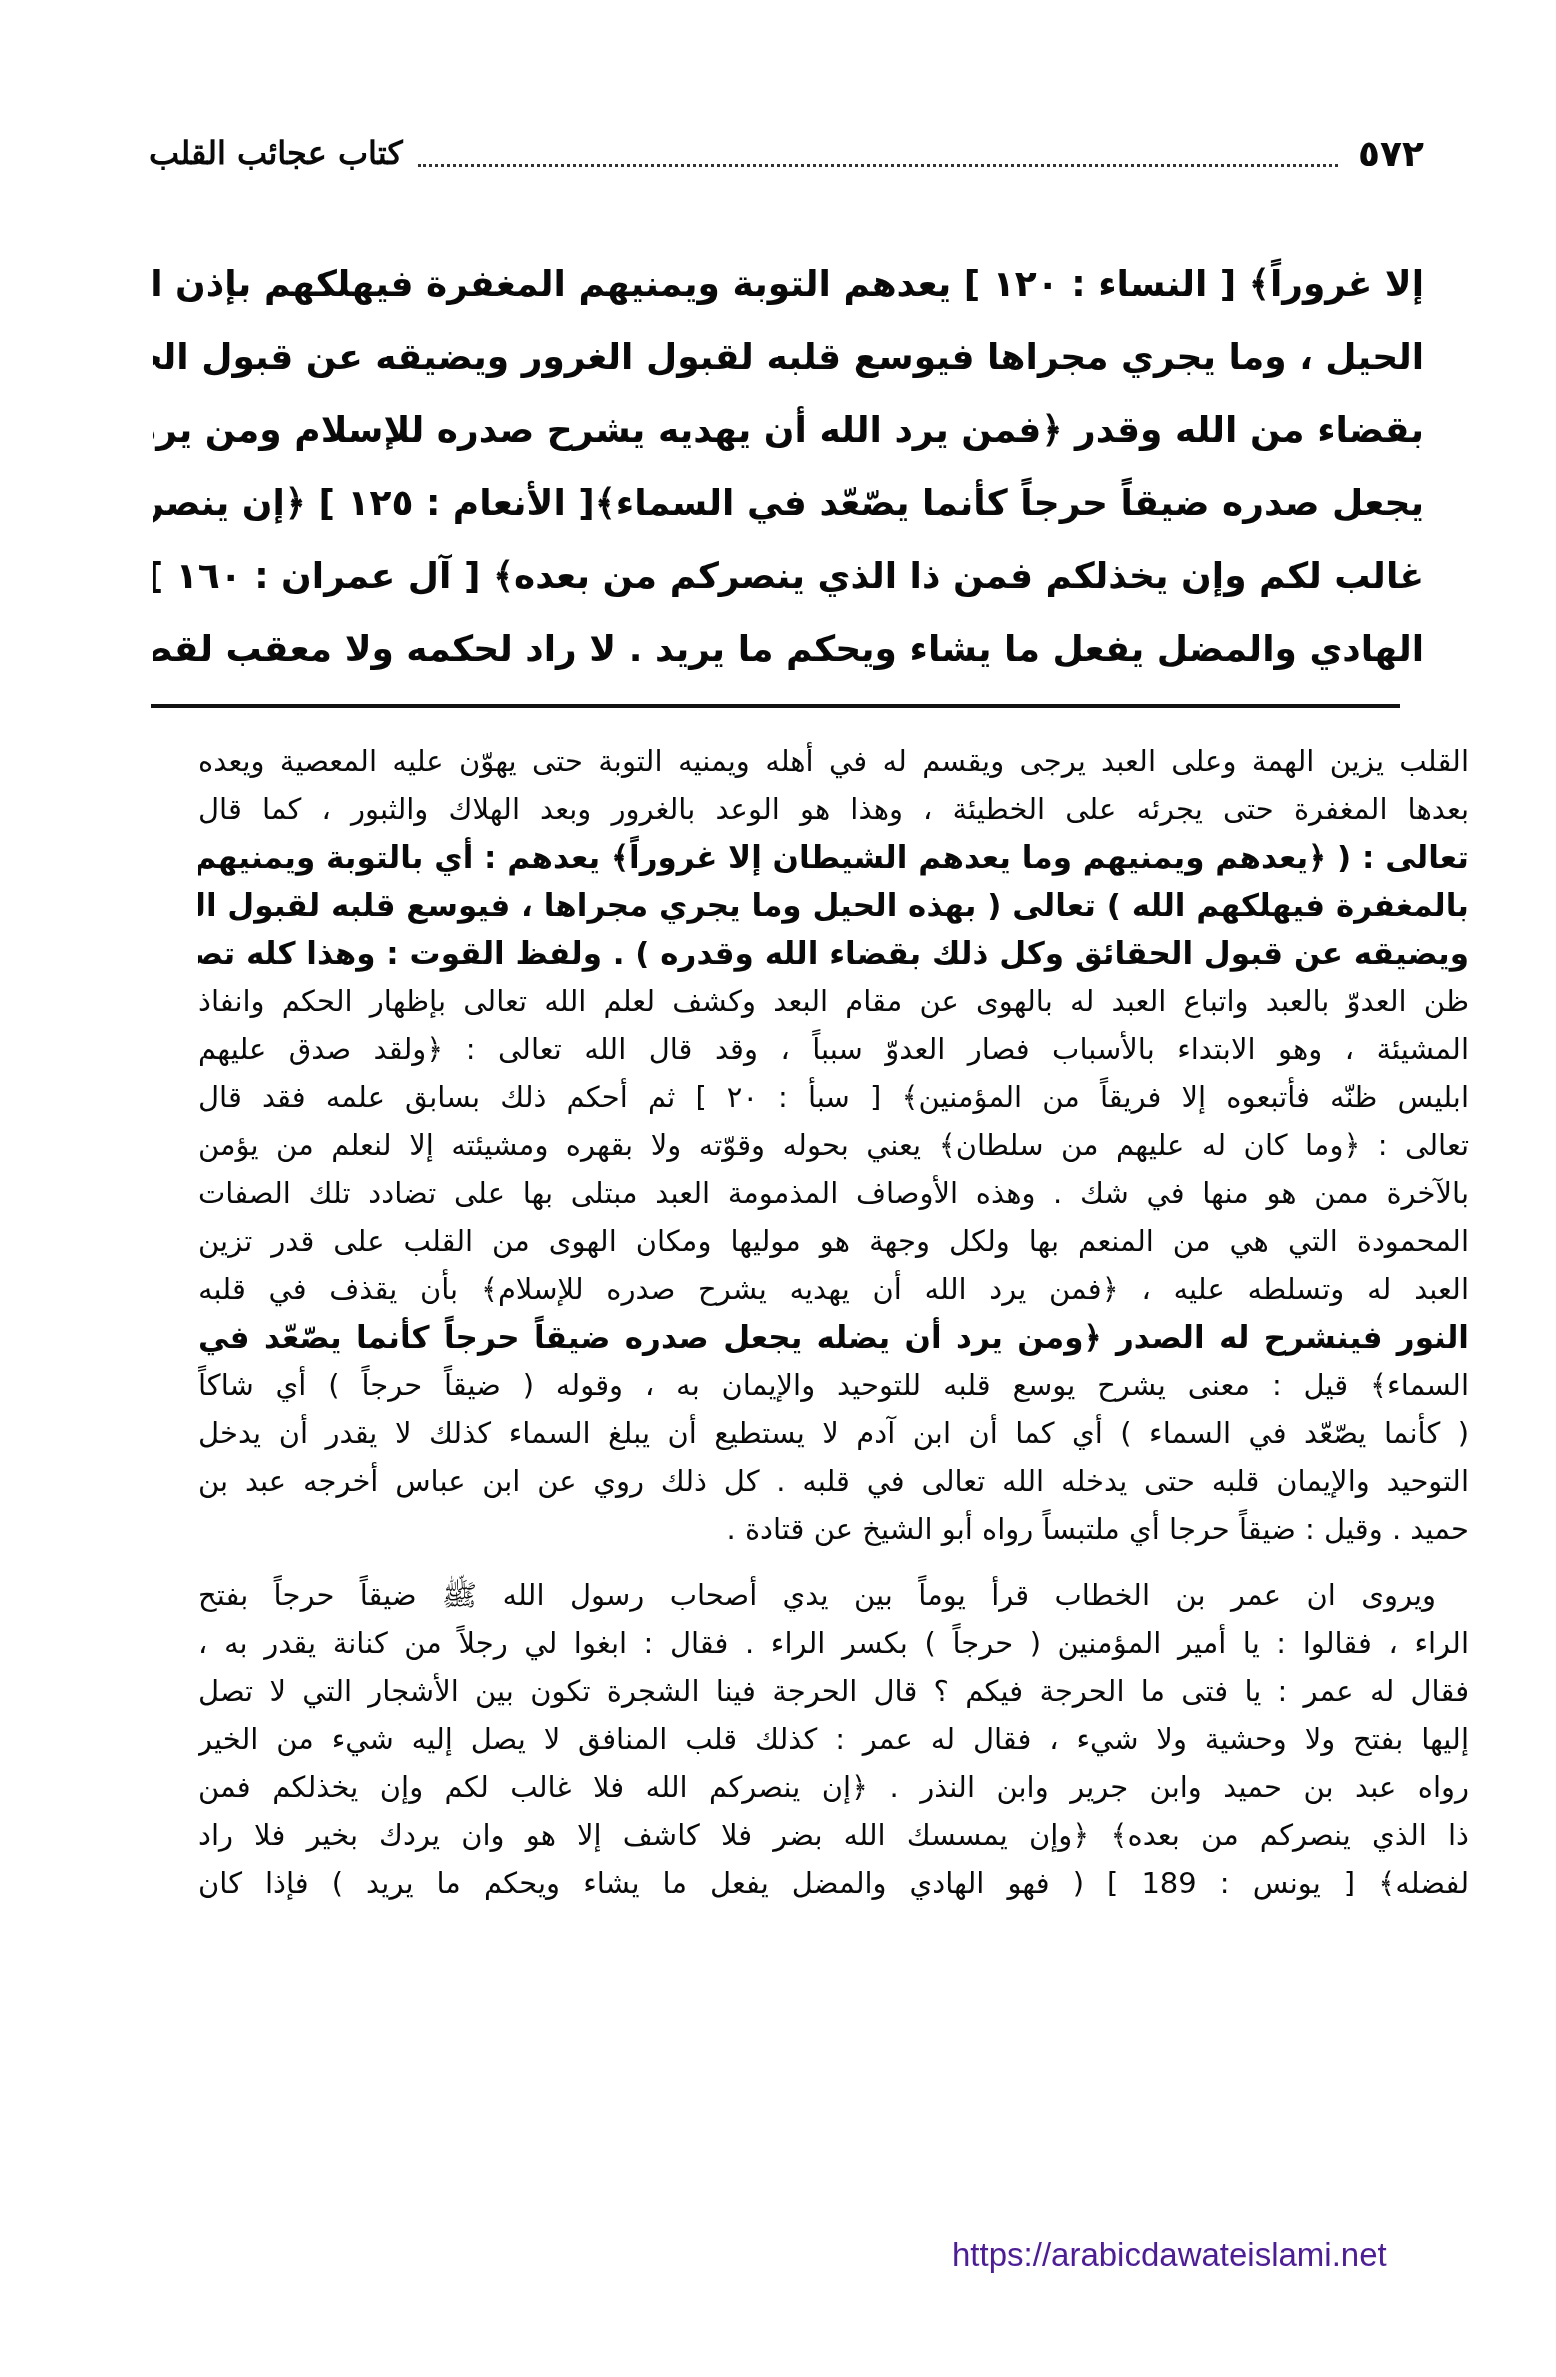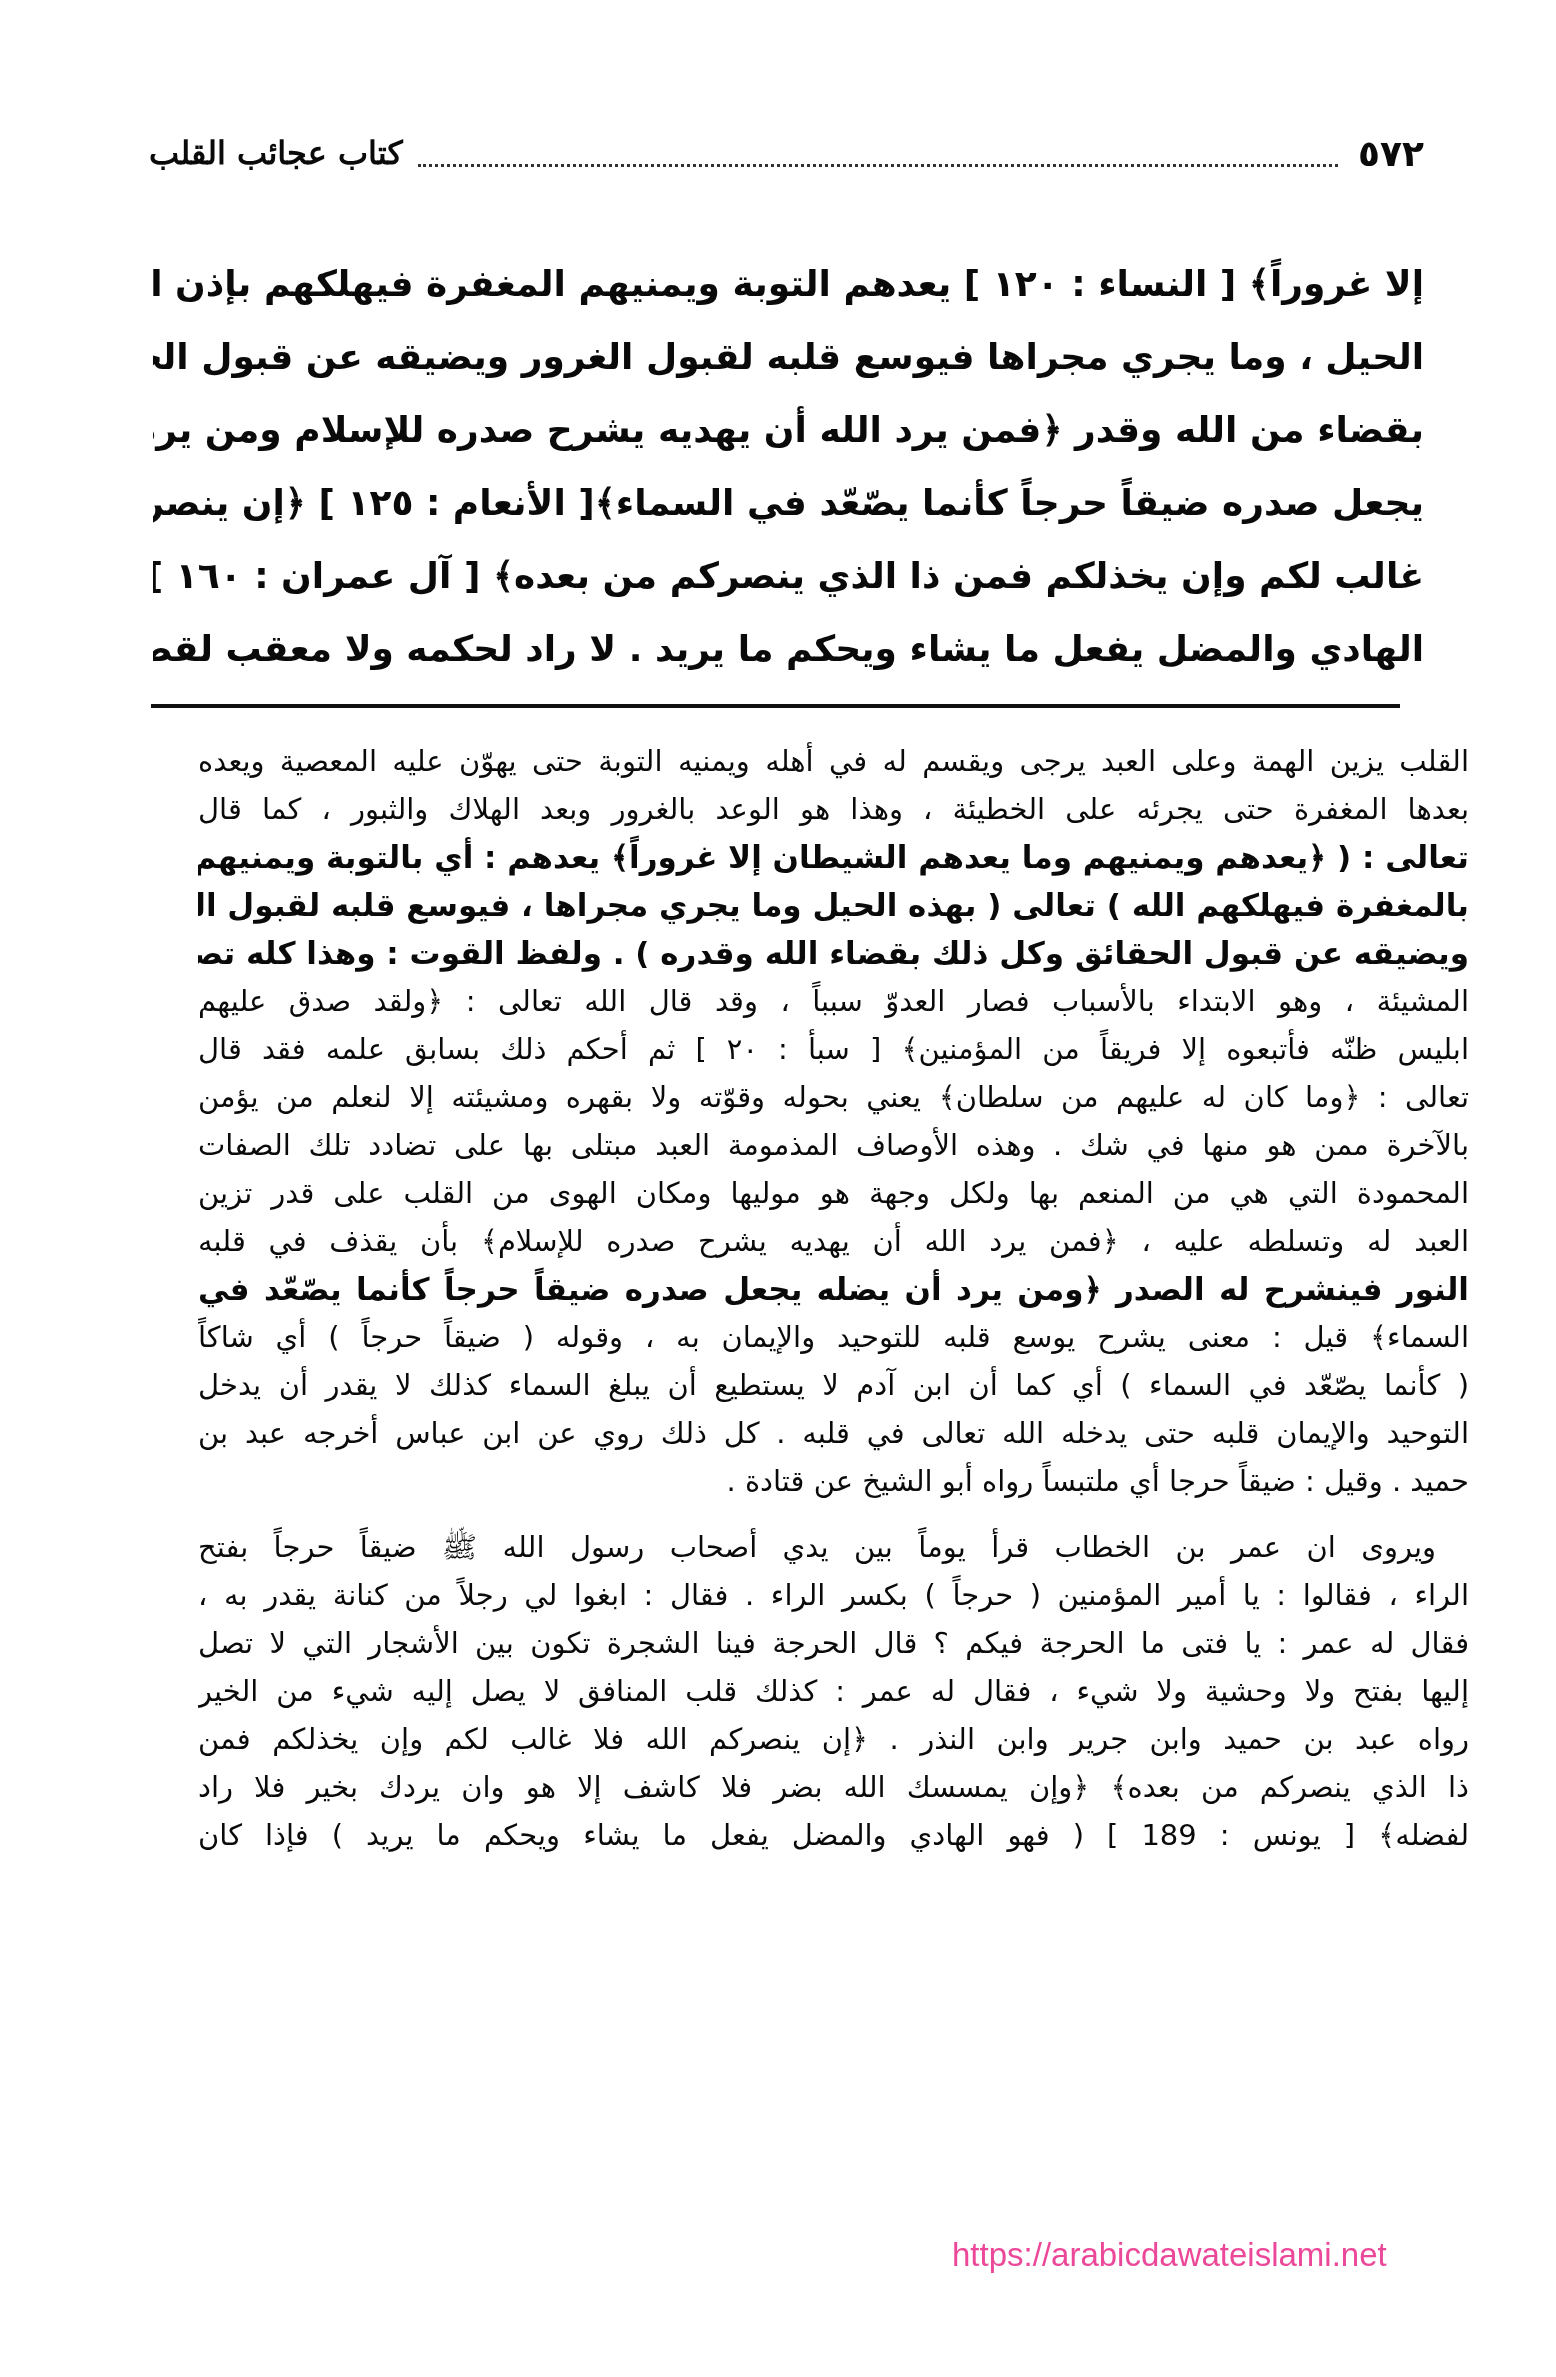--- a/index.html
+++ b/index.html
@@ -100,21 +100,21 @@
   .fn-line.para-start {
     margin-top: 18px;
     padding-right: 33px;
   }
   .watermark {
     position: absolute;
     top: 2236px;
     left: 952px;
     font-family: "Liberation Sans", sans-serif;
     font-size: 33px;
-    color: #ec4899;
+    color: #4c1d95;
   }
 </style>
 </head>
 <body>
 
 <div class="page">
 
   <div class="running-head">
     <span class="page-number">٥٧٢</span>
     <span class="head-dots"></span>
@@ -131,20 +131,21 @@
   </div>
 
   <div class="separator"></div>
 
   <div class="footnotes" id="footnotes">
       <div class="fn-line">القلب يزين الهمة وعلى العبد يرجى ويقسم له في أهله ويمنيه التوبة حتى يهوّن عليه المعصية ويعده</div>
       <div class="fn-line">بعدها المغفرة حتى يجرئه على الخطيئة ، وهذا هو الوعد بالغرور وبعد الهلاك والثبور ، كما قال</div>
       <div class="fn-line bold-line">تعالى : ( ﴿يعدهم ويمنيهم وما يعدهم الشيطان إلا غروراً﴾ يعدهم : أي بالتوبة ويمنيهم أي</div>
       <div class="fn-line bold-line">بالمغفرة فيهلكهم الله ) تعالى ( بهذه الحيل وما يجري مجراها ، فيوسع قلبه لقبول الغرور</div>
       <div class="fn-line bold-line">ويضيقه عن قبول الحقائق وكل ذلك بقضاء الله وقدره ) . ولفظ القوت : وهذا كله تصديق</div>
+      <div class="fn-line">ظن العدوّ بالعبد واتباع العبد له بالهوى عن مقام البعد وكشف لعلم الله تعالى بإظهار الحكم وانفاذ</div>
       <div class="fn-line">المشيئة ، وهو الابتداء بالأسباب فصار العدوّ سبباً ، وقد قال الله تعالى : ﴿ولقد صدق عليهم</div>
       <div class="fn-line">ابليس ظنّه فأتبعوه إلا فريقاً من المؤمنين﴾ [ سبأ : ٢٠ ] ثم أحكم ذلك بسابق علمه فقد قال</div>
       <div class="fn-line">تعالى : ﴿وما كان له عليهم من سلطان﴾ يعني بحوله وقوّته ولا بقهره ومشيئته إلا لنعلم من يؤمن</div>
       <div class="fn-line">بالآخرة ممن هو منها في شك . وهذه الأوصاف المذمومة العبد مبتلى بها على تضادد تلك الصفات</div>
       <div class="fn-line">المحمودة التي هي من المنعم بها ولكل وجهة هو موليها ومكان الهوى من القلب على قدر تزين</div>
       <div class="fn-line">العبد له وتسلطه عليه ، ﴿فمن يرد الله أن يهديه يشرح صدره للإسلام﴾ بأن يقذف في قلبه</div>
       <div class="fn-line bold-line">النور فينشرح له الصدر ﴿ومن يرد أن يضله يجعل صدره ضيقاً حرجاً كأنما يصّعّد في</div>
       <div class="fn-line">السماء﴾ قيل : معنى يشرح يوسع قلبه للتوحيد والإيمان به ، وقوله ( ضيقاً حرجاً ) أي شاكاً</div>
       <div class="fn-line">( كأنما يصّعّد في السماء ) أي كما أن ابن آدم لا يستطيع أن يبلغ السماء كذلك لا يقدر أن يدخل</div>
       <div class="fn-line">التوحيد والإيمان قلبه حتى يدخله الله تعالى في قلبه . كل ذلك روي عن ابن عباس أخرجه عبد بن</div>

